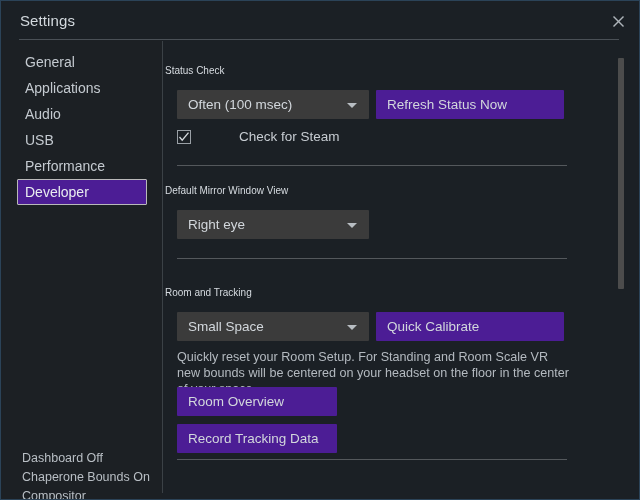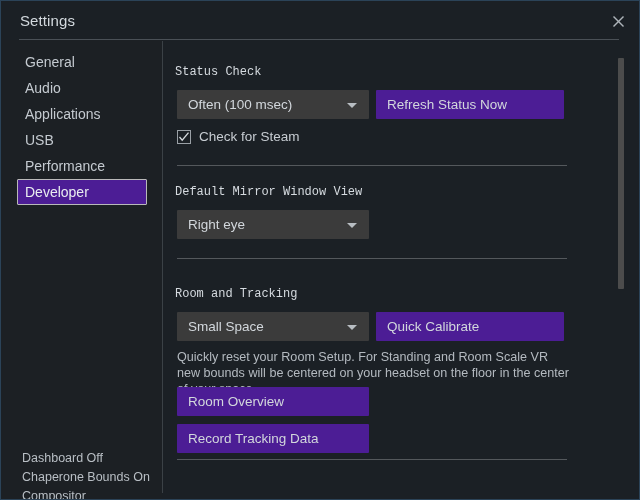--- a/index.html
+++ b/index.html
@@ -138,24 +138,23 @@
     width: 476px;
     height: 460px;
     background: #1b2025;
     overflow: hidden;
   }
 
   .section { position: absolute; left: 0; width: 476px; }
 
   .section-title {
     position: absolute;
-    left: 12px;
-    font-size: 12px;
+    left: 2px;
+    font-size: 10px;
     color: #d6dbe0;
-    font-family: Liberation Mono, monospace;
   }
 
   .hsep {
     position: absolute;
     left: 14px;
     width: 390px;
     height: 1px;
     background: #54585c;
   }
 
@@ -180,29 +179,30 @@
     position: absolute;
     right: 12px;
     top: 13px;
     width: 0; height: 0;
     border-left: 5px solid transparent;
     border-right: 5px solid transparent;
     border-top: 5px solid #b8bdc2;
   }
 
   .action-btn { width: 188px; }
-  .wide-btn   { width: 192px; }
+  .wide-btn   { width: 160px; }
 
   
   .check-row {
     position: absolute;
     left: 14px;
     display: flex;
     align-items: center;
     cursor: pointer;
+    gap: 40px;
   }
   .checkbox {
     width: 14px; height: 14px;
     border: 1px solid #9aa0a6;
     background: #1b2025;
     position: relative;
     margin-right: 8px;
     flex: none;
   }
   .checkbox svg { position: absolute; left: 0px; top: 0px; }
@@ -254,24 +254,24 @@
     </div>
   </div>
   <div id="title-sep"></div>
 
   <div id="sidebar">
     <div id="nav">
       <div class="nav-item">
         <span>General</span>
       </div>
       <div class="nav-item">
+        <span>Applications</span>
+      </div>
+      <div class="nav-item">
         <span>Audio</span>
-      </div>
-      <div class="nav-item">
-        <span>Applications</span>
       </div>
       <div class="nav-item">
         <span>USB</span>
       </div>
       <div class="nav-item">
         <span>Performance</span>
       </div>
       <div class="nav-item selected">
         <span>Developer</span>
       </div>

